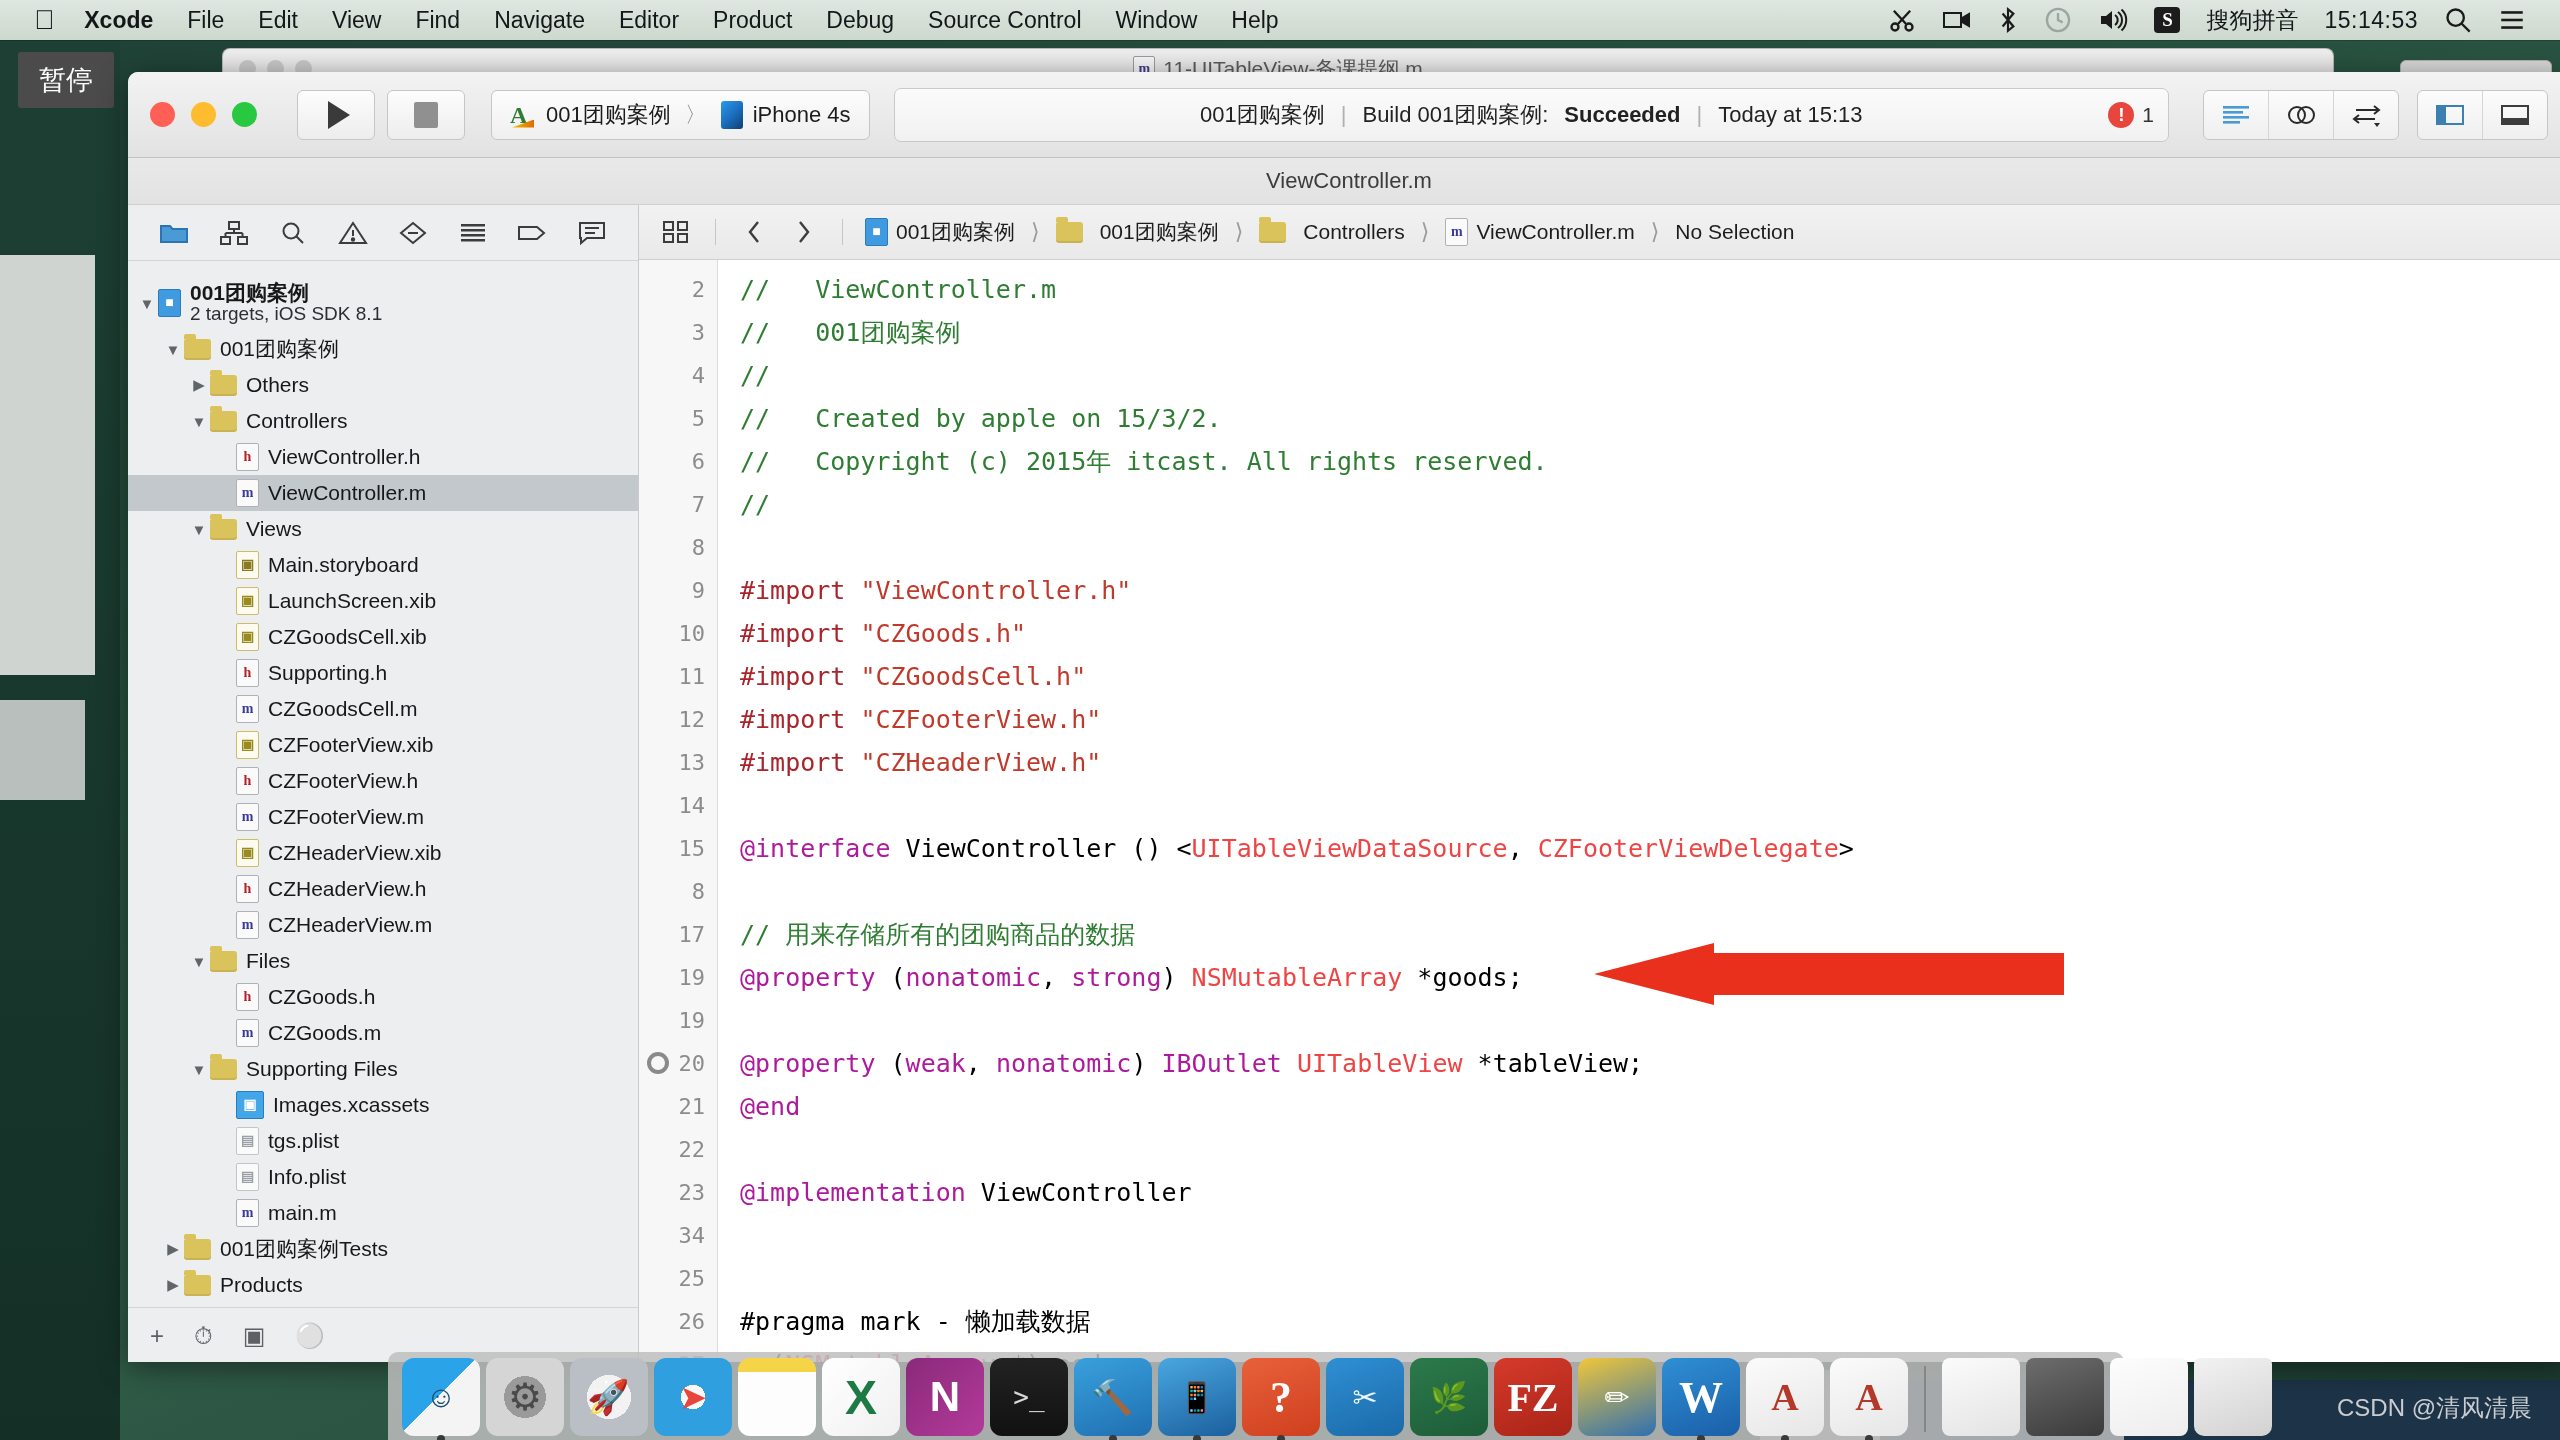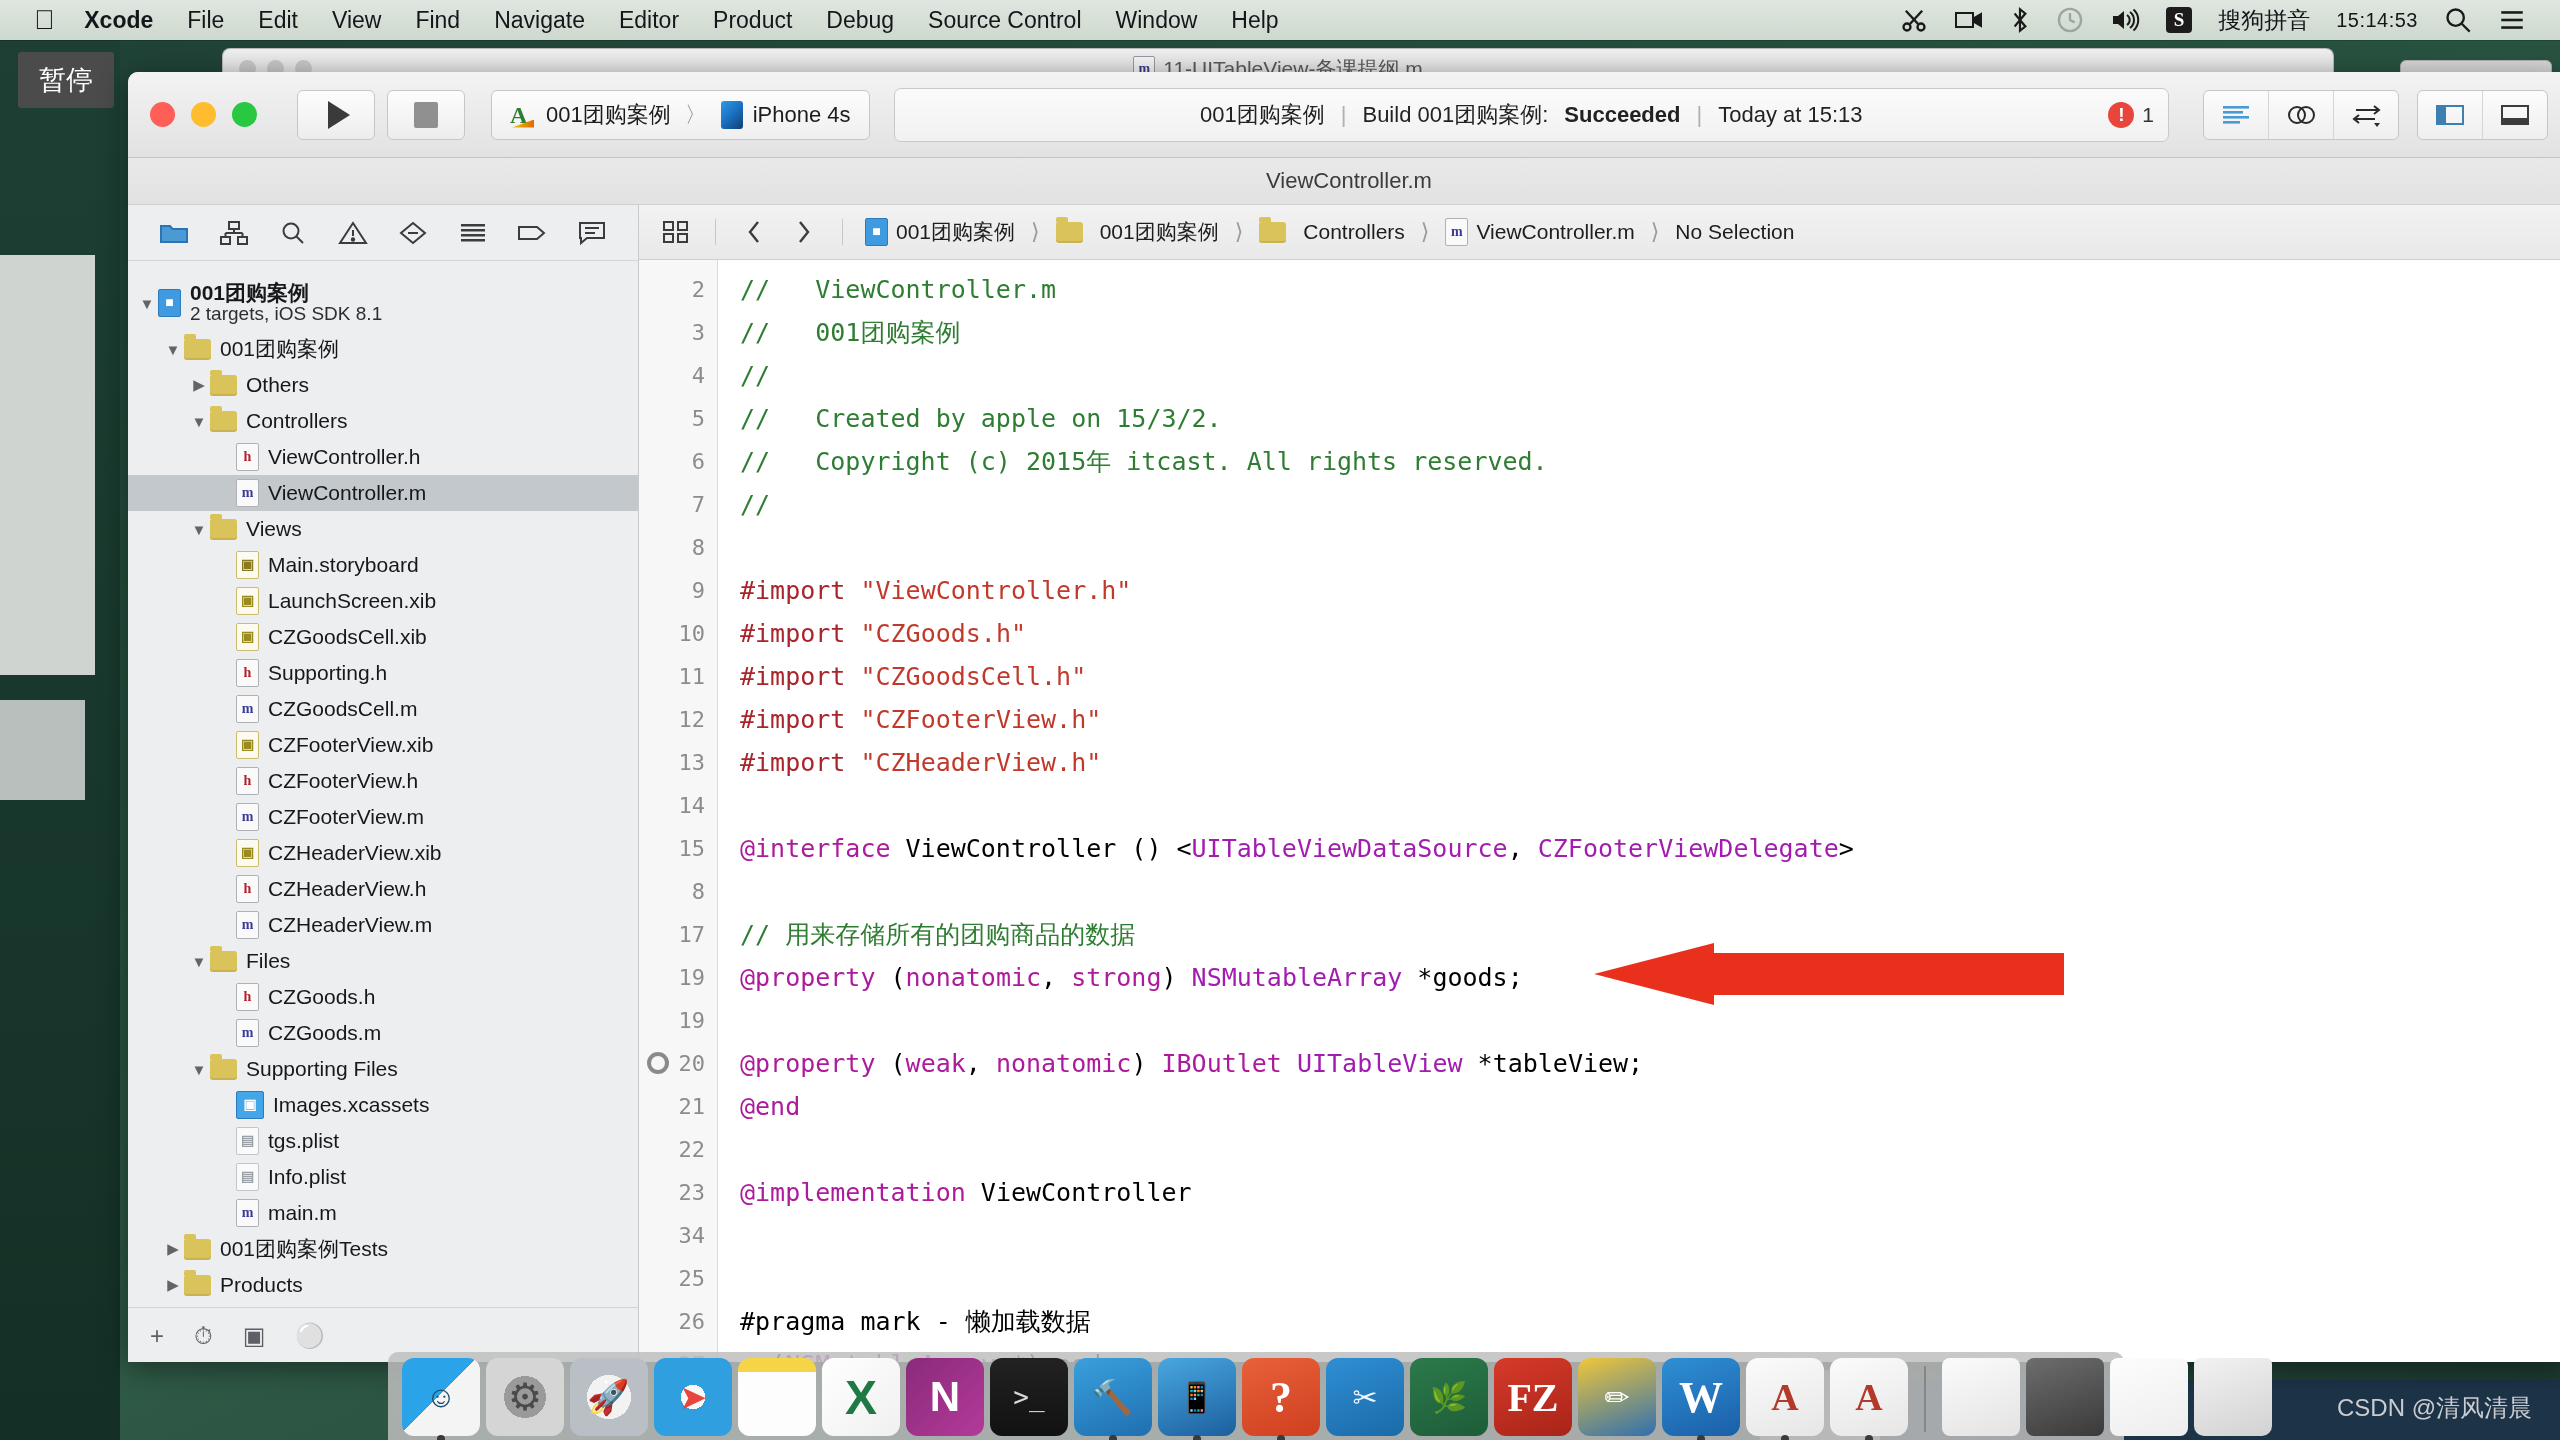--- a/index.html
+++ b/index.html
@@ -29,21 +29,21 @@
     box-shadow:0 1px 0 rgba(0,0,0,.18);}
   #menubar .apple{margin-left:34px;margin-right:30px;font-size:27px;line-height:1;}
   #menubar .mi{margin-right:34px;white-space:nowrap;}
   #menubar .mi.bold{font-weight:bold;}
   #menubar .right{margin-left:auto;display:flex;align-items:center;gap:26px;
     padding-right:34px;}
   #menubar .right .si{display:flex;align-items:center;}
   .sogou-badge{display:inline-block;width:26px;height:26px;background:#1c1c1c;color:#fff;
     font-weight:bold;font-size:19px;text-align:center;line-height:26px;border-radius:4px;
     font-family:"Liberation Serif",serif;}
-  .clock-txt{font-size:20px;letter-spacing:.5px;}
+  .clock-txt{font-size:23px;letter-spacing:.5px;}
 
   
   #pause-badge{position:absolute;left:18px;top:52px;width:96px;height:56px;
     background:#4b4b4b;color:#fff;font-size:27px;display:flex;align-items:center;
     justify-content:center;border-radius:3px;}
 
   
   #bgwin{position:absolute;left:222px;top:48px;width:2110px;height:40px;
     background:linear-gradient(180deg,#f0f0f0,#dcdcdc);
     border:1px solid #b9b9b9;border-bottom:none;border-radius:8px 8px 0 0;
@@ -157,21 +157,21 @@
     font-size:22px;color:#8c8c8c;flex:none;position:relative;}
   #gutter .g{height:43px;line-height:43px;padding-right:12px;}
   .breakpoint-mark{position:absolute;left:8px;width:22px;height:22px;border-radius:50%;
     border:4px solid #8a8a8a;box-sizing:border-box;}
   #codetext{flex:1;padding:8px 0 0 22px;font-family:"DejaVu Sans Mono",monospace;
     font-size:25px;line-height:43px;white-space:pre;color:#000;overflow:hidden;}
   .c-com{color:#2f7d32;}
   .c-pre{color:#a9252c;}
   .c-str{color:#c0392b;}
   .c-kw{color:#ad1a9c;}
-  .c-type{color:#a21caf;}
+  .c-type{color:#ef4444;}
   .c-plain{color:#000;}
 
   
   #arrow{position:absolute;left:955px;top:738px;width:470px;height:62px;pointer-events:none;}
 
   
   #dock{position:absolute;left:388px;top:1352px;width:1708px;height:88px;
     background:rgba(190,190,190,.85);border-radius:10px 10px 0 0;
     display:flex;align-items:flex-end;padding:0 14px;gap:6px;}
   .dock-ico{width:78px;height:78px;border-radius:12px;flex:none;position:relative;

